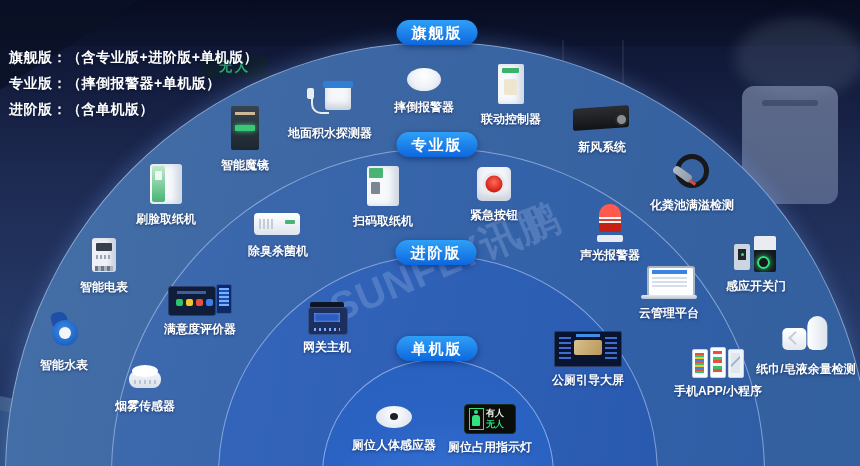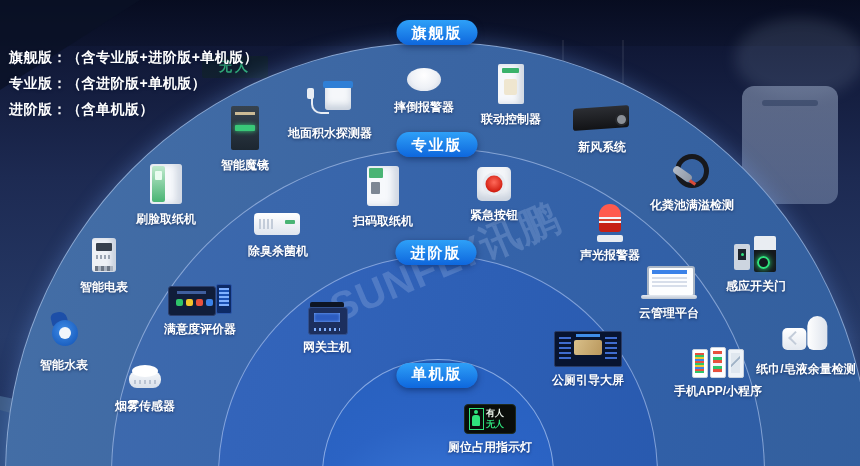--- a/index.html
+++ b/index.html
@@ -199,28 +199,28 @@
 
   <div class="ring ring1"></div>
   <div class="ring ring2"></div>
   <div class="ring ring3"></div>
   <div class="ring ring4"></div>
 
   <div class="watermark">SUNFLY讯鹏</div>
 
   <div class="legend">
     <div>旗舰版：（含专业版+进阶版+单机版）</div>
-    <div>专业版：（含进阶版+单机版）</div>
+    <div>专业版：（摔倒报警器+单机版）</div>
     <div>进阶版：（含单机版）</div>
   </div>
 
   <div class="banner" style="left:437px;top:20px;">旗舰版</div>
   <div class="banner" style="left:436px;top:240px;">进阶版</div>
   <div class="banner" style="left:437px;top:132px;">专业版</div>
-  <div class="banner" style="left:437px;top:363px;font-family:Liberation Mono, monospace;">单机版</div>
+  <div class="banner" style="left:437px;top:336px;">单机版</div>
 
   <div class="device" style="left:330px;top:78px;">
     <div class="icon ic-gw">
         <span class="plug"></span>
         <span class="cable"></span>
         <span class="box"></span>
         <span class="lid"></span>
       </div>
     <div class="dev-label">地面积水探测器</div>
   </div>
@@ -410,20 +410,27 @@
   <div class="device" style="left:145px;top:365px;">
     <div class="icon ic-smk">
         <span class="body"></span>
         <span class="top"></span>
         <span class="vents"></span>
       </div>
     <div class="dev-label">烟雾传感器</div>
   </div>
 
 
+  <div class="device" style="left:394px;top:402px;">
+    <div class="icon ic-puck">
+        <span class="body"></span>
+        <span class="hole"></span>
+      </div>
+    <div class="dev-label">厕位人体感应器</div>
+  </div>
 
   <div class="device" style="left:490px;top:404px;">
     <div class="icon ic-occ">
         <span class="panel"></span>
         <span class="pbox"></span>
         <span class="phead"></span>
         <span class="pbody"></span>
         <span class="t1">有人</span>
         <span class="t2">无人</span>
       </div>

